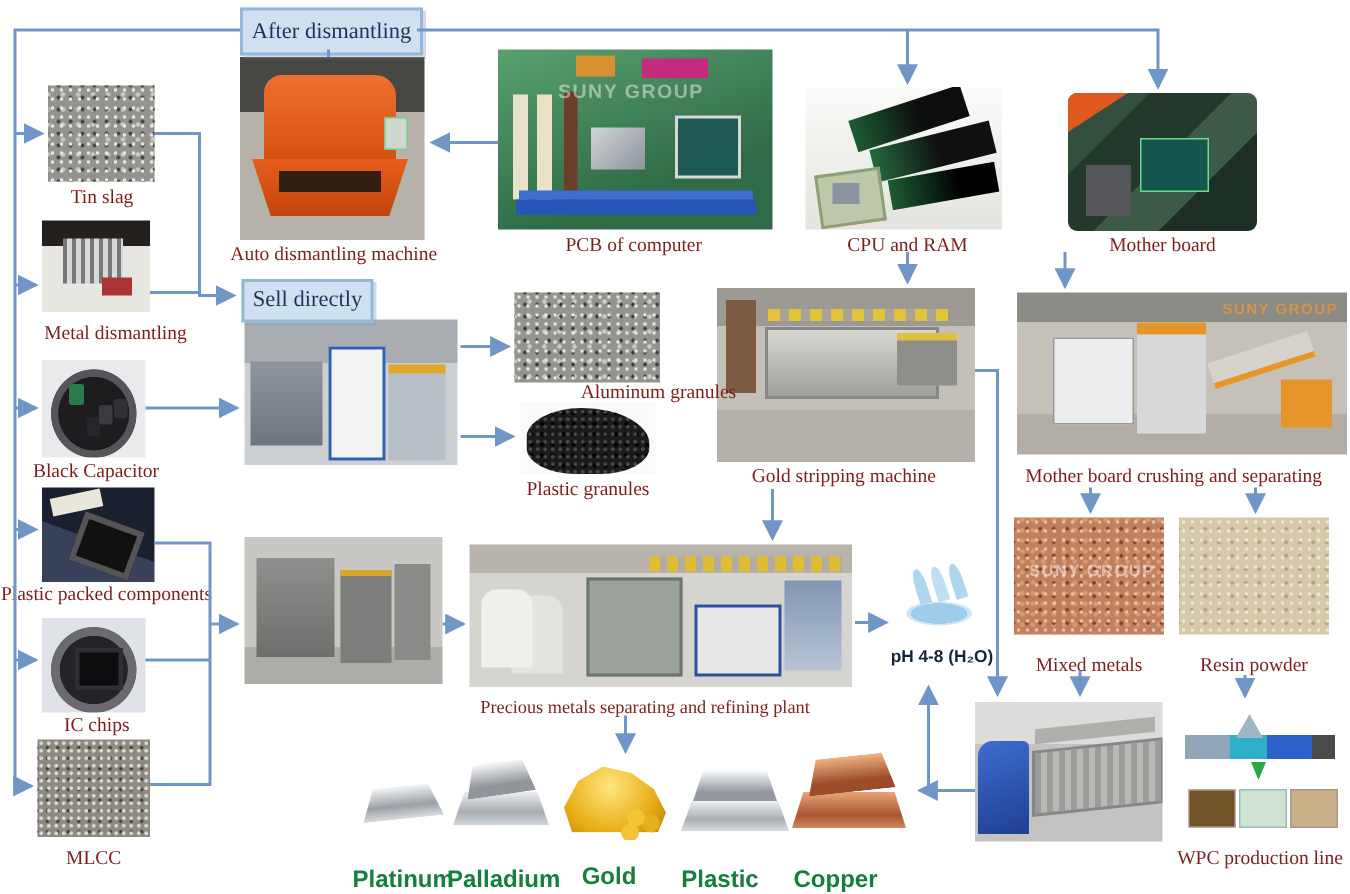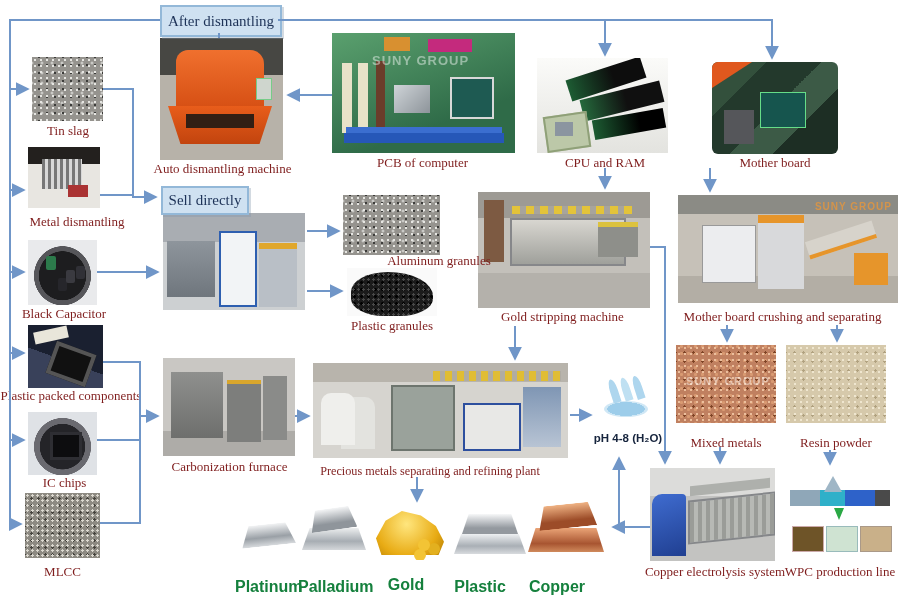--- a/index.html
+++ b/index.html
@@ -131,21 +131,20 @@
     <div class="pd" style="left:176px;top:58px;width:34px;height:32px;background:#e6952b;"></div>
     <span class="wm" style="right:6px;top:6px;font-size:10px;color:rgba(230,150,60,.8);">SUNY GROUP</span>
   </div>
   <div class="cap" style="left:660px;top:310px;width:245px;">Mother board crushing and separating</div>
 
   <div class="photo" style="left:163px;top:358px;width:132px;height:98px;background:linear-gradient(180deg,#c9c7c3 0 75%,#aeaca8 75%);">
     <div class="pd" style="left:8px;top:14px;width:52px;height:66px;background:linear-gradient(180deg,#8f908e,#6e6f6d);"></div>
     <div class="pd" style="left:64px;top:22px;width:34px;height:58px;background:#7d7e7c;border-top:4px solid #d9a62c;"></div>
     <div class="pd" style="left:100px;top:18px;width:24px;height:64px;background:#8a8b89;"></div>
   </div>
-  <div class="cap" style="left:152px;top:460px;width:155px;">Carbonization furnace</div>
 
   <div class="photo" style="left:313px;top:363px;width:255px;height:95px;background:linear-gradient(180deg,#b8b4ac 0 20%,#d6d4cf 20%);">
     <div class="pd" style="left:120px;top:8px;width:128px;height:10px;background:repeating-linear-gradient(90deg,#e0bd34 0 7px,#b0aca3 7px 12px);"></div>
     <div class="pd" style="left:8px;top:30px;width:34px;height:52px;background:#efefec;border-radius:10px 10px 0 0;box-shadow:20px 4px 0 #e3e3df;"></div>
     <div class="pd" style="left:78px;top:22px;width:60px;height:62px;background:#9aa29b;border:2px solid #6d756e;"></div>
     <div class="pd" style="left:150px;top:40px;width:54px;height:44px;background:#e8e8e6;border:2px solid #2d4f9e;"></div>
     <div class="pd" style="left:210px;top:24px;width:38px;height:60px;background:linear-gradient(180deg,#7f96b4,#b8c4d4);"></div>
   </div>
   <div class="cap small" style="left:300px;top:465px;width:260px;">Precious metals separating and refining plant</div>
 
@@ -161,21 +160,20 @@
   <div class="cap" style="left:676px;top:436px;width:100px;">Mixed metals</div>
 
   <div class="photo speck-tan" style="left:786px;top:345px;width:100px;height:78px;"></div>
   <div class="cap" style="left:786px;top:436px;width:100px;">Resin powder</div>
 
   <div class="photo" style="left:650px;top:468px;width:125px;height:93px;background:linear-gradient(180deg,#dcdcda 0 30%,#c3c3c1 30%);">
     <div class="pd" style="left:2px;top:26px;width:34px;height:62px;background:linear-gradient(160deg,#3f6cd0,#203f91);border-radius:10px 4px 0 0;"></div>
     <div class="pd" style="left:38px;top:28px;width:84px;height:40px;background:repeating-linear-gradient(90deg,#9a9c98 0 4px,#b7b9b5 4px 8px);border:2px solid #85878а;border:2px solid #85878a;transform:skewY(-6deg);"></div>
     <div class="pd" style="left:40px;top:14px;width:80px;height:10px;background:#aeb0ac;transform:skewY(-6deg);"></div>
   </div>
-  <div class="cap" style="left:630px;top:565px;width:170px;">Copper electrolysis system</div>
 
   <div class="photo" style="left:788px;top:468px;width:106px;height:95px;background:#fff;">
     <div class="pd" style="left:2px;top:22px;width:100px;height:16px;background:linear-gradient(90deg,#8fa7b8 0 30%,#2fb0c9 30% 55%,#2e62c9 55% 85%,#4a4a4a 85%);"></div>
     <div class="pd" style="left:36px;top:8px;width:18px;height:16px;background:#9fb6c6;clip-path:polygon(50% 0,100% 100%,0 100%);"></div>
     <div class="pd" style="left:46px;top:40px;width:10px;height:12px;background:#2aa845;clip-path:polygon(50% 100%,0 0,100% 0);"></div>
     <div class="pd" style="left:4px;top:58px;width:30px;height:24px;background:#6e5428;border:1px solid #caa;"></div>
     <div class="pd" style="left:38px;top:58px;width:30px;height:24px;background:#cfe3d2;border:1px solid #9bb;"></div>
     <div class="pd" style="left:72px;top:58px;width:30px;height:24px;background:#c9b089;border:1px solid #a98;"></div>
   </div>
   <div class="cap" style="left:780px;top:565px;width:120px;">WPC production line</div>

